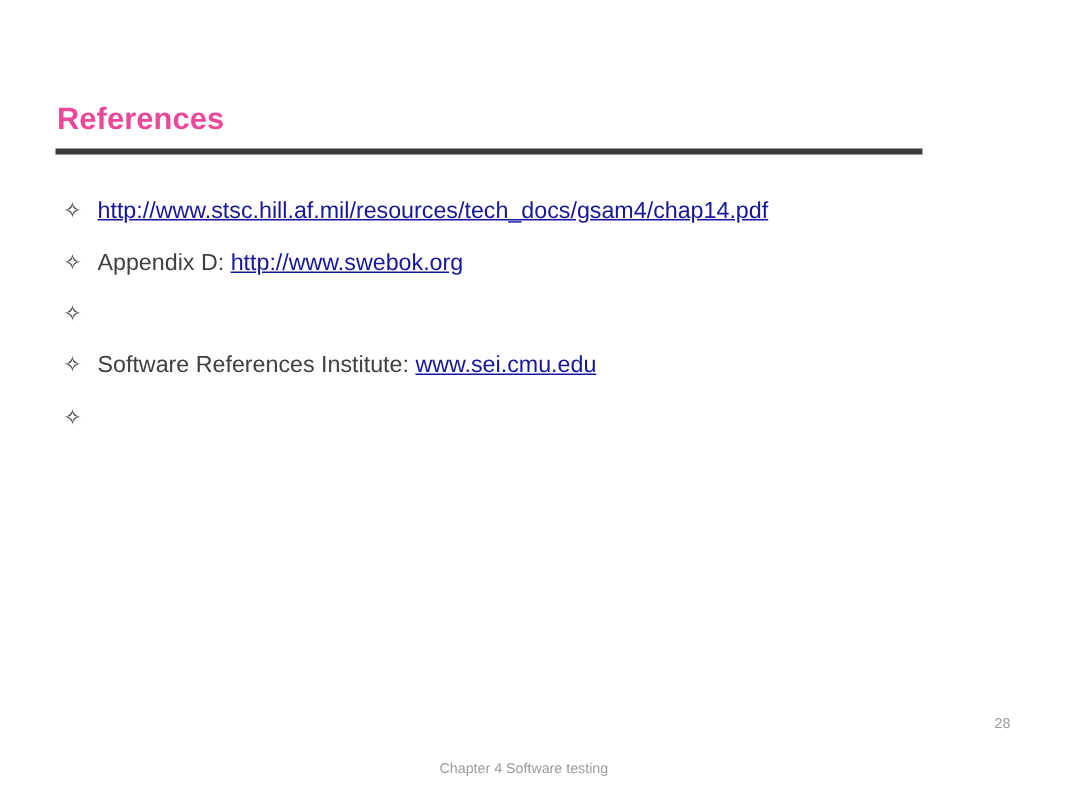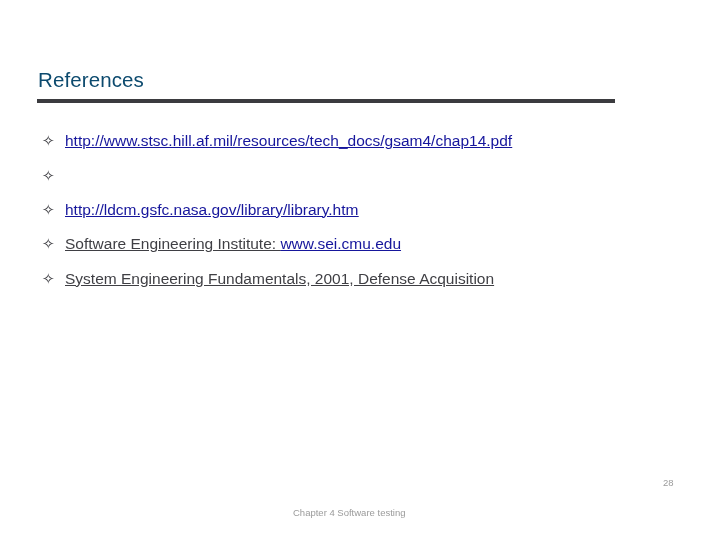--- a/index.html
+++ b/index.html
@@ -20,22 +20,22 @@
     inset: 0;
     background: #ffffff;
   }
 
   
   .slide-title {
     position: absolute;
     left: 38px;
     top: 68px;
     font-size: 20.5px;
-    font-weight: normal;
-    color: #0c4a6e;
+    font-weight: bold;
+    color: #ec4899;
     letter-spacing: 0.1px;
     white-space: nowrap;
   }
 
   .title-rule {
     position: absolute;
     left: 37px;
     top: 99px;
     width: 578px;
     height: 4px;
@@ -71,21 +71,20 @@
     flex: 1 1 auto;
     font-size: 15.5px;
     line-height: 23.5px;
     color: #3f3f44;
     white-space: normal;
   }
 
   .bullet-line {
     display: block;
     white-space: nowrap;
-    text-decoration: underline;
   }
 
   .plain {
     color: #3f3f44;
   }
 
   .link {
     color: #16169c;
     text-decoration: underline;
     text-underline-offset: 1px;
@@ -122,38 +121,37 @@
   <div class="bullets">
       <div class="bullet-item">
         <div class="bullet-glyph">✧</div>
         <div class="bullet-body">
           <span class="bullet-line"><span class="link">http://www.stsc.hill.af.mil/resources/tech_docs/gsam4/chap14.pdf</span></span>
         </div>
       </div>
       <div class="bullet-item">
         <div class="bullet-glyph">✧</div>
         <div class="bullet-body">
+          <span class="bullet-line"><span class="plain">Appendix D: </span><span class="link">http://www.swebok.org</span></span>
         </div>
       </div>
       <div class="bullet-item">
         <div class="bullet-glyph">✧</div>
         <div class="bullet-body">
-          <span class="bullet-line"><span class="link">http://ldcm.gsfc.nasa.gov/library/library.htm</span></span>
         </div>
       </div>
       <div class="bullet-item">
         <div class="bullet-glyph">✧</div>
         <div class="bullet-body">
-          <span class="bullet-line"><span class="plain">Software Engineering Institute: </span><span class="link">www.sei.cmu.edu</span></span>
+          <span class="bullet-line"><span class="plain">Software References Institute: </span><span class="link">www.sei.cmu.edu</span></span>
         </div>
       </div>
       <div class="bullet-item">
         <div class="bullet-glyph">✧</div>
         <div class="bullet-body">
-          <span class="bullet-line"><span class="plain">System Engineering Fundamentals, 2001, Defense Acquisition</span></span>
         </div>
       </div>
     </div>
 
   <div class="footer-text">Chapter 4 Software testing</div>
 
   <div class="footer-page">28</div>
 
 </div>
 

